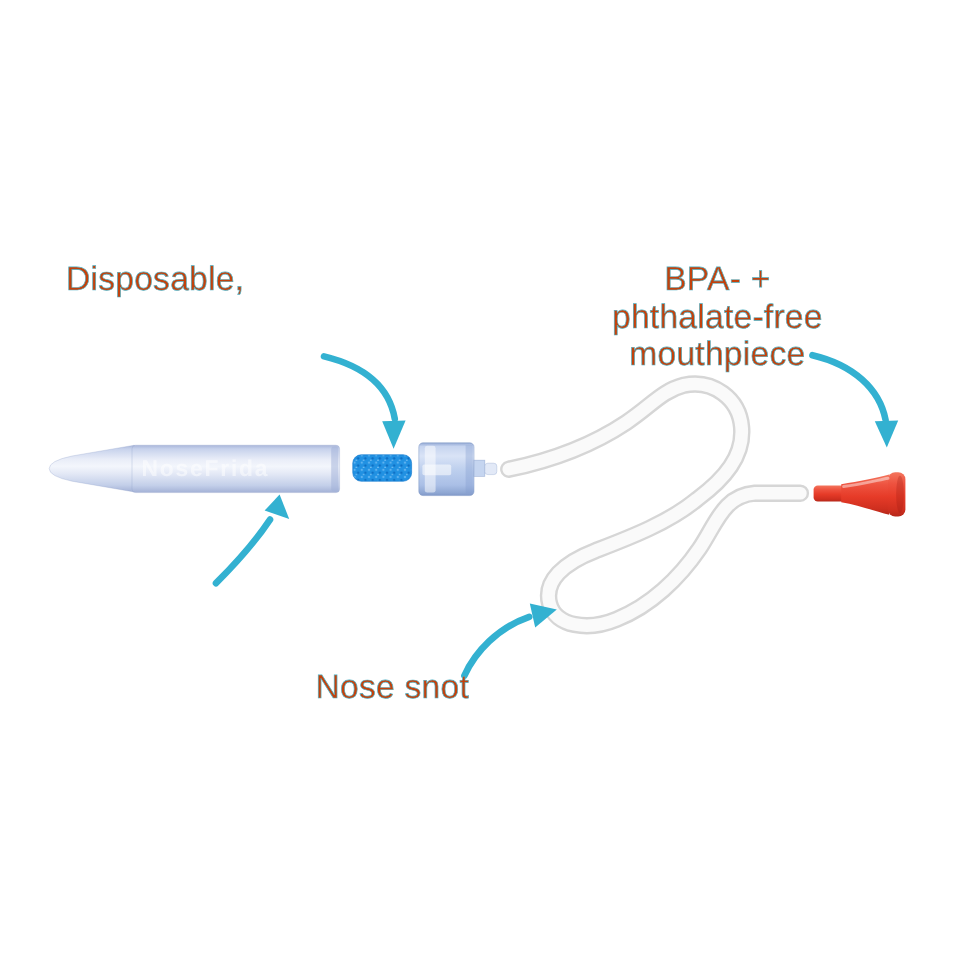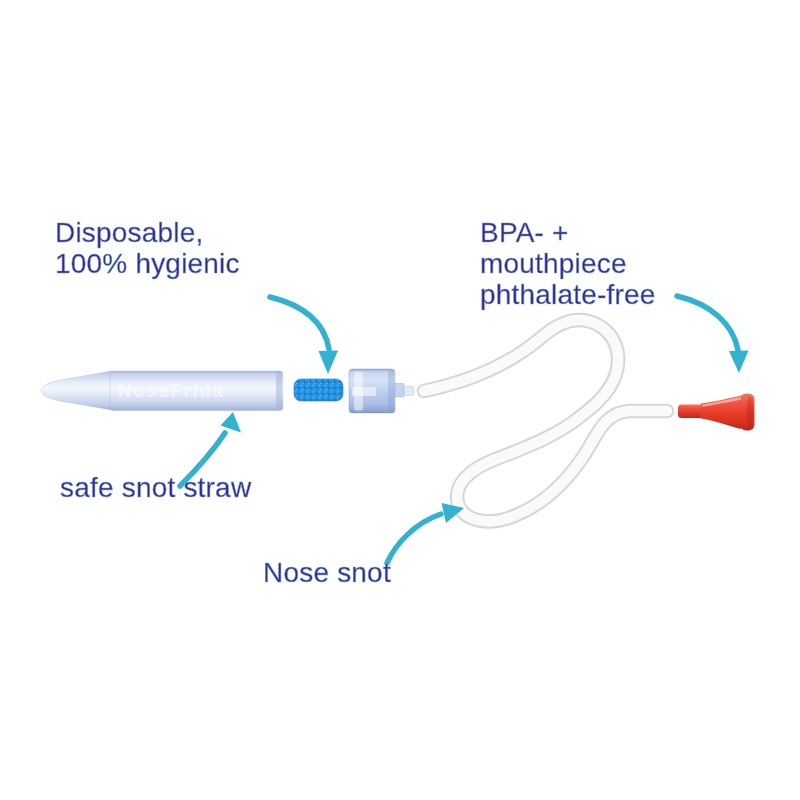--- a/index.html
+++ b/index.html
@@ -3,24 +3,25 @@
 <meta charset="utf-8">
 <style>
   html,body{margin:0;padding:0;background:#ffffff;}
   #stage{
     position:relative;width:800px;height:800px;background:#ffffff;
     font-family:"Liberation Sans", sans-serif;overflow:hidden;
   }
   .callout{
     position:absolute;
     font-size:28px;line-height:31px;font-weight:500;
-    color:#4c1d95;
+    color:#c2410c;
     -webkit-text-stroke:.55px #52b1c4;
     letter-spacing:.2px;
     white-space:nowrap;
+    text-align:center;
   }
   #illustration{position:absolute;left:0;top:0;}
 </style>
 </head>
 <body>
 
 <div id="stage">
 
   <svg id="illustration" width="800" height="800" viewBox="0 0 800 800">
     <defs>
@@ -124,30 +125,28 @@
       </g>
       <g>
         <path d="M 387 563 C 396 543 415 523 441 514"></path>
         <polygon points="464,508 446,523 441.5,503" fill="#33b1d1" stroke="none"></polygon>
       </g>
     </g>
   </svg>
 
   <div class="callout" style="left:55px;top:217px">
     <div>Disposable,</div>
-    <div>100% hygienic</div>
   </div>
 
-  <div class="callout" style="left:480px;top:217px">
+  <div class="callout" style="left:510px;top:217px">
     <div>BPA- +</div>
+    <div>phthalate-free</div>
     <div>mouthpiece</div>
-    <div>phthalate-free</div>
   </div>
 
   <div class="callout" style="left:60px;top:472px">
-    <div>safe snot straw</div>
   </div>
 
   <div class="callout" style="left:263px;top:557px">
     <div>Nose snot</div>
   </div>
 
 </div>
 
 </body></html>

